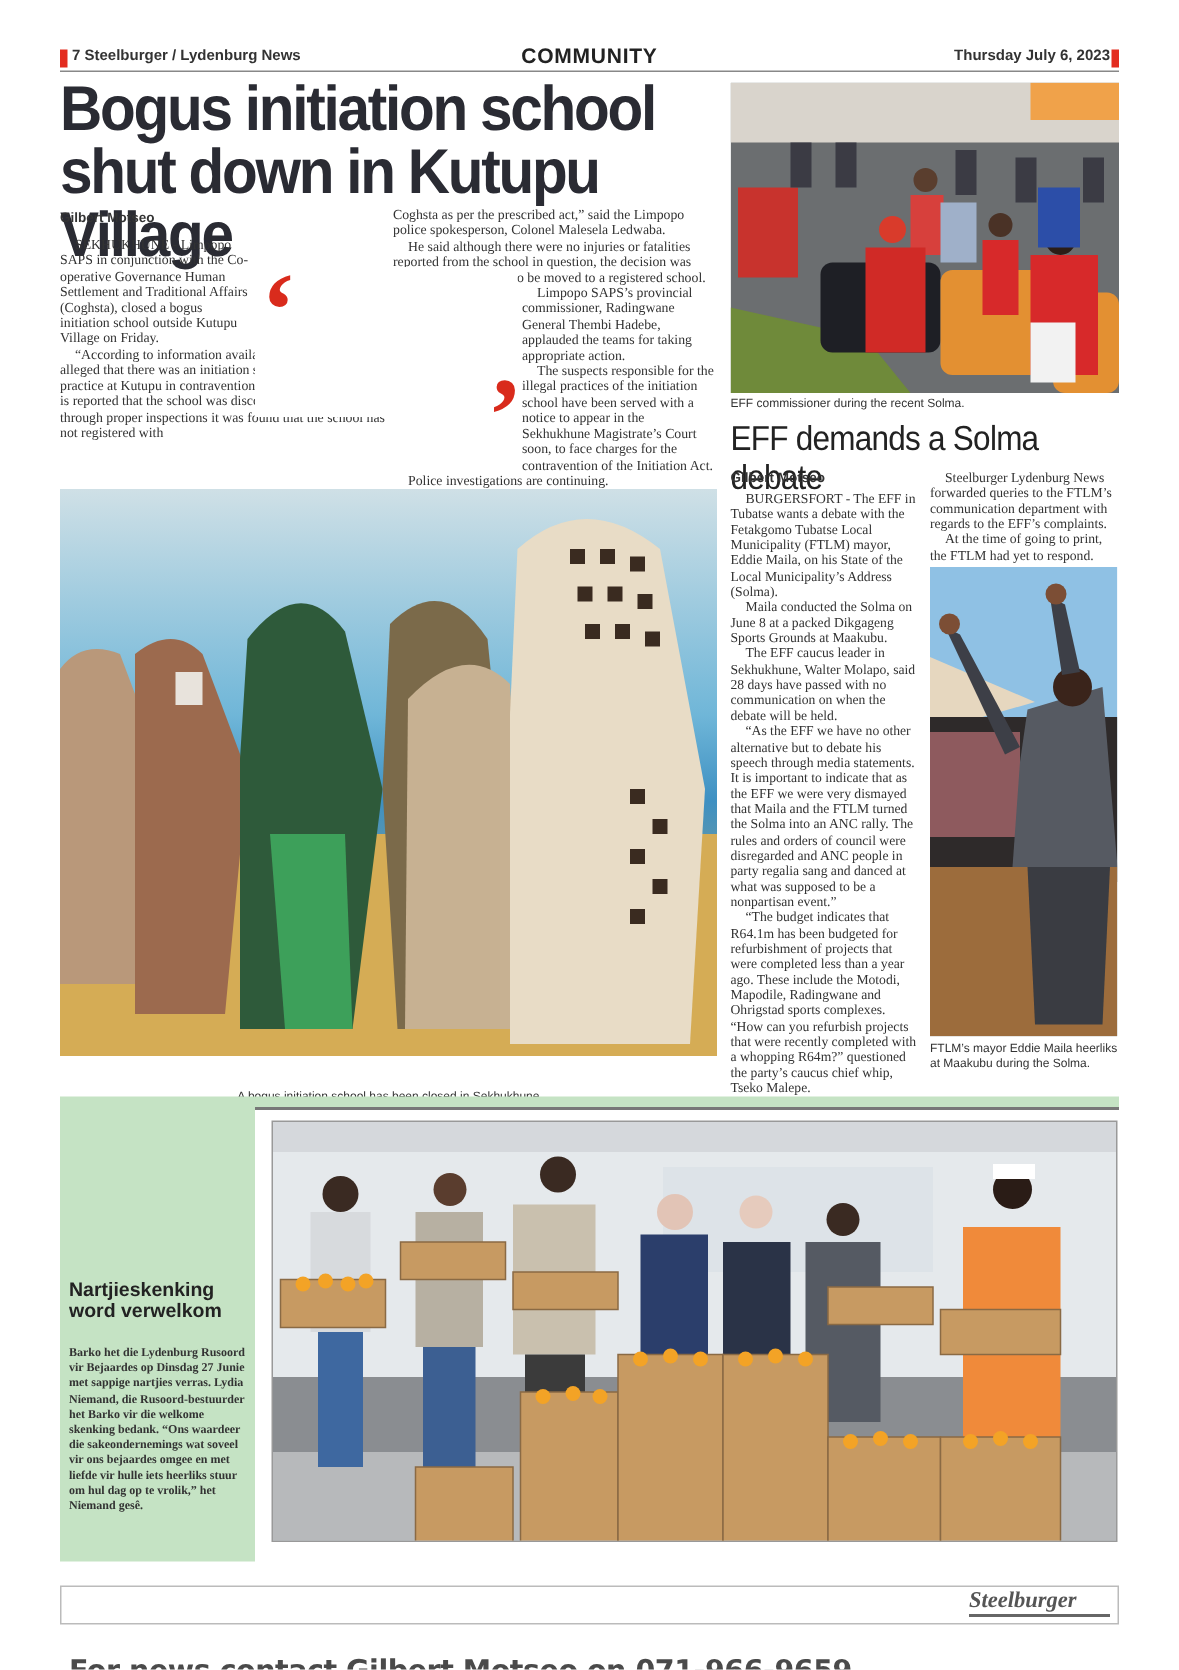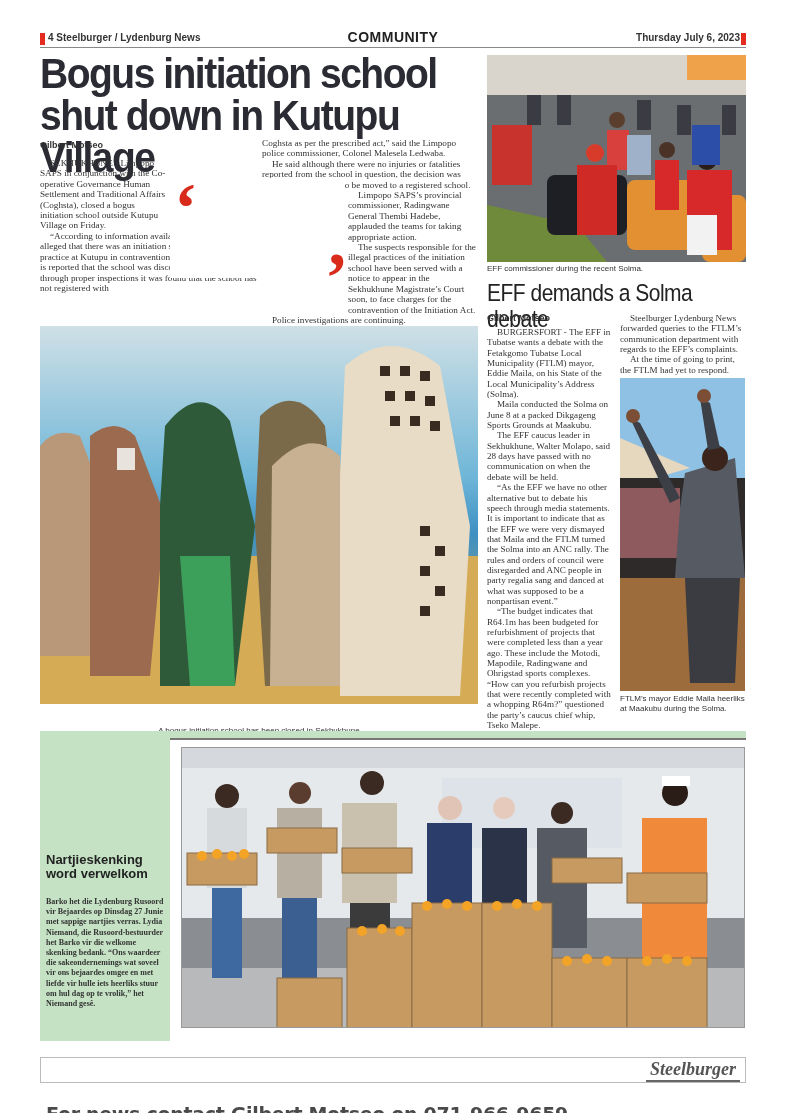--- a/index.html
+++ b/index.html
@@ -17,48 +17,48 @@
   .pull { font-family: "Liberation Sans", sans-serif; font-size: 12px; line-height: 13px; text-align: center; color: #222; }
   .quote-mark { font-family: "Liberation Serif", serif; font-weight: bold; color: #d92b1c; font-size: 70px; line-height: 60px; }
   .photo { overflow: hidden; }
   .caption { font-family: "Liberation Sans", sans-serif; font-size: 8px; line-height: 10px; color: #333; }
   .subhead { font-family: "Liberation Sans", sans-serif; font-size: 21px; color: #222; letter-spacing: -0.5px; transform: scaleY(1.1); transform-origin: top left; }
   .green-box { background: #c5e3c4; }
   .green-title { font-family: "Liberation Sans", sans-serif; font-weight: bold; font-size: 13px; line-height: 14px; color: #222; }
   .green-body { font-family: Liberation Serif, serif; font-weight: bold; font-size: 8px; line-height: 10.2px; color: #333; }
   .footer-box { left: 40px; top: 1057px; width: 706px; height: 26px; border: 1px solid #bbb; }
   .footer-text { left: 46px; top: 1057px; font-family: "DejaVu Sans", sans-serif; font-weight: bold; font-size: 19px; color: #4a4a4a; letter-spacing: -0.3px; }
-  .footer-logo { left: 646px; top: 1059px; width: 94px; font-family: "Liberation Serif", serif; font-weight: bold; font-size: 18px; color: #555; border-bottom: 2px solid #666; text-align: center; font-style: italic; }
+  .footer-logo { left: 646px; top: 1059px; width: 94px; font-family: "Liberation Serif", serif; font-weight: bold; font-size: 15px; color: #555; border-bottom: 2px solid #666; font-style: italic; }
 </style>
 </head>
 <body>
 
 <div class="hdr-bar" style="left:40px;"></div>
-<div class="abs hdr-left" style="left:48px;">4 Steelburger / Lydenburg News</div>
+<div class="abs hdr-left" style="left:48px;">7 Steelburger / Lydenburg News</div>
 <div class="abs hdr-center">COMMUNITY</div>
 <div class="abs hdr-right" style="right:46px;">Thursday July 6, 2023</div>
 <div class="hdr-bar" style="left:741px;"></div>
 <div class="abs hdr-line"></div>
 
 <div class="abs headline">
   <div>Bogus initiation school</div>
   <div>shut down in Kutupu Village</div>
 </div>
 
 <div class="abs byline" style="left:40px; top:140px; width:215px;">Gilbert Motseo</div>
 
 <div class="abs body-text" style="left:40px; top:158px; width:130px;">
   <p>SEKHUKHUNE - Limpopo SAPS in conjunction with the Co-operative Governance Human Settlement and Traditional Affairs (Coghsta), closed a bogus initiation school outside Kutupu Village on Friday.</p>
 </div>
 <div class="abs body-text" style="left:40px; top:231px; width:220px;">
   <p style="width:220px;">“According to information available at this stage, it is alleged that there was an initiation school that was in practice at Kutupu in contravention of the Initiation Act. It is reported that the school was discovered on June 25 and through proper inspections it was found that the school has not registered with</p>
 </div>
 
 <div class="abs body-text" style="left:262px; top:138px; width:215px;">
-  <p style="text-indent:0">Coghsta as per the prescribed act,” said the Limpopo police commissioner, Colonel Malesela Ledwaba.</p>
+  <p style="text-indent:0">Coghsta as per the prescribed act,” said the Limpopo police spokesperson, Colonel Malesela Ledwaba.</p>
   <p>He said although there were no injuries or fatalities reported from the school in question, the decision was taken for the initiates to be moved to a registered school.</p>
   <p style="margin-left:86px;">Limpopo SAPS’s provincial commissioner, Radingwane General Thembi Hadebe, applauded the teams for taking appropriate action.</p>
   <p style="margin-left:86px;">The suspects responsible for the illegal practices of the initiation school have been served with a notice to appear in the Sekhukhune Magistrate’s Court soon, to face charges for the contravention of the Initiation Act.</p>
   <p>Police investigations are continuing.</p>
 </div>
 
 <div class="abs" style="left:170px; top:178px; width:175px; height:100px; background:#fff;">
   <div class="abs quote-mark" style="left:4px; top:0px;">‘</div>
   <div class="abs quote-mark" style="left:155px; top:70px;">’</div>
 </div>

